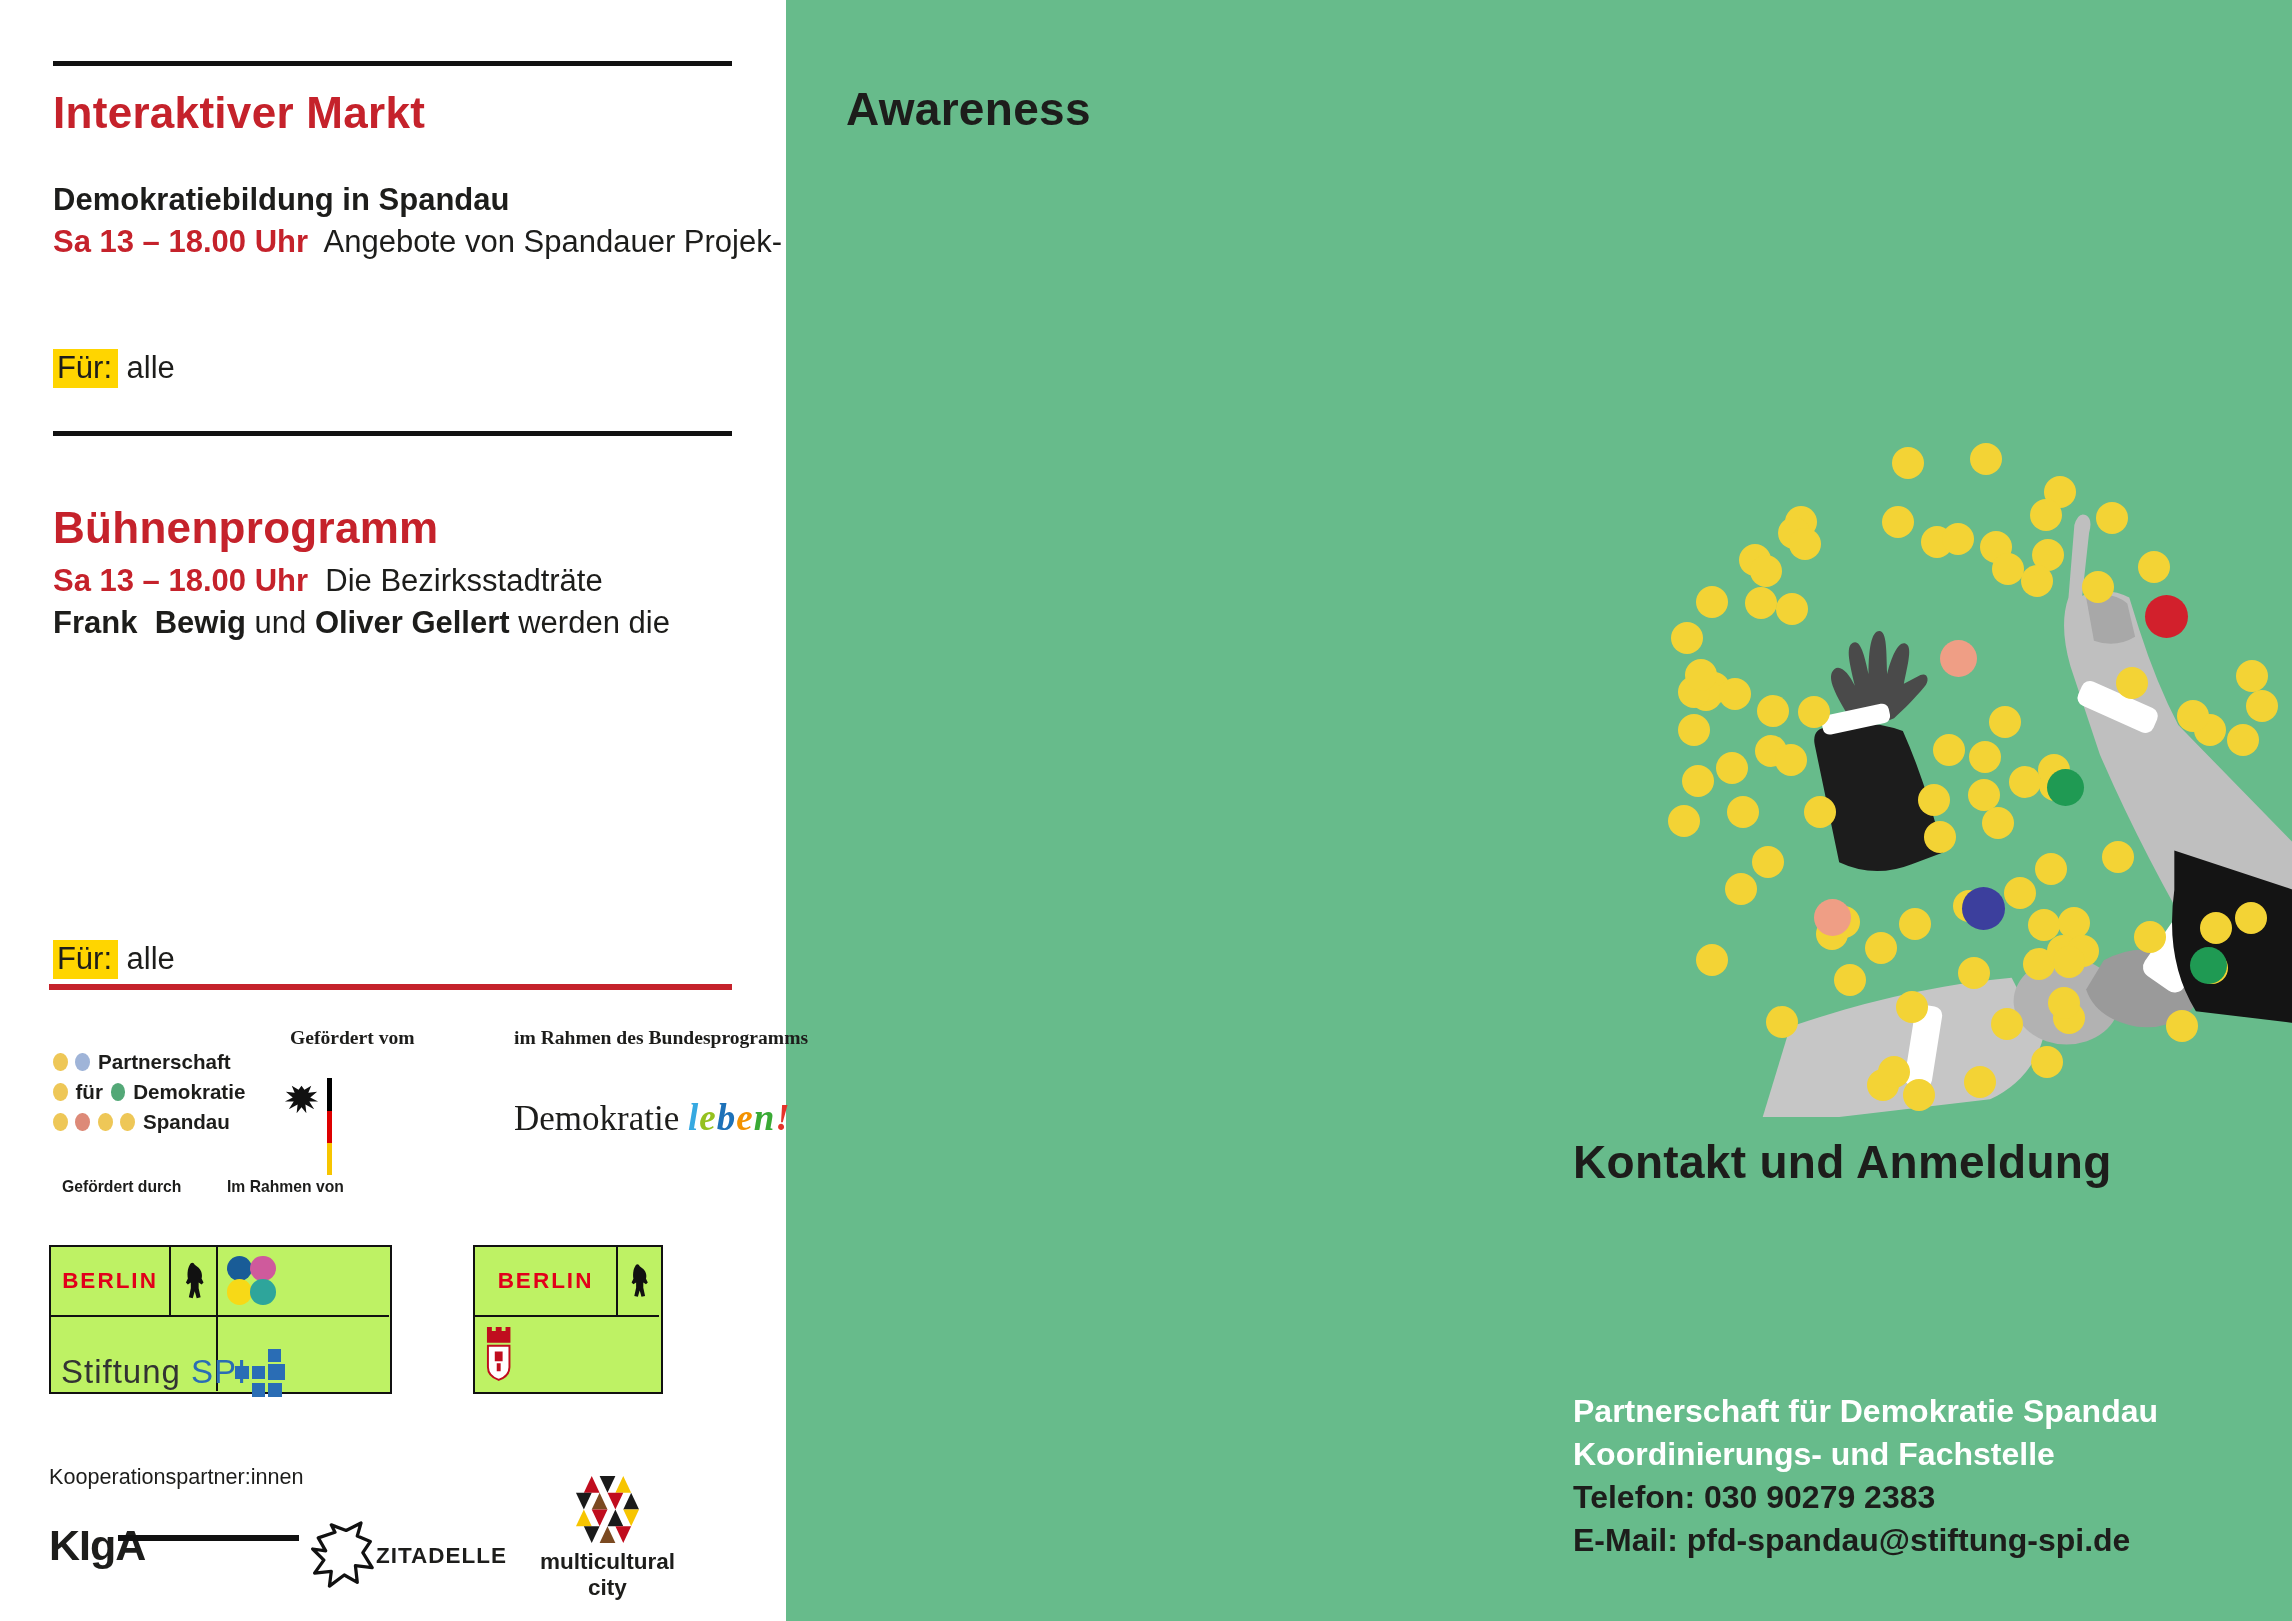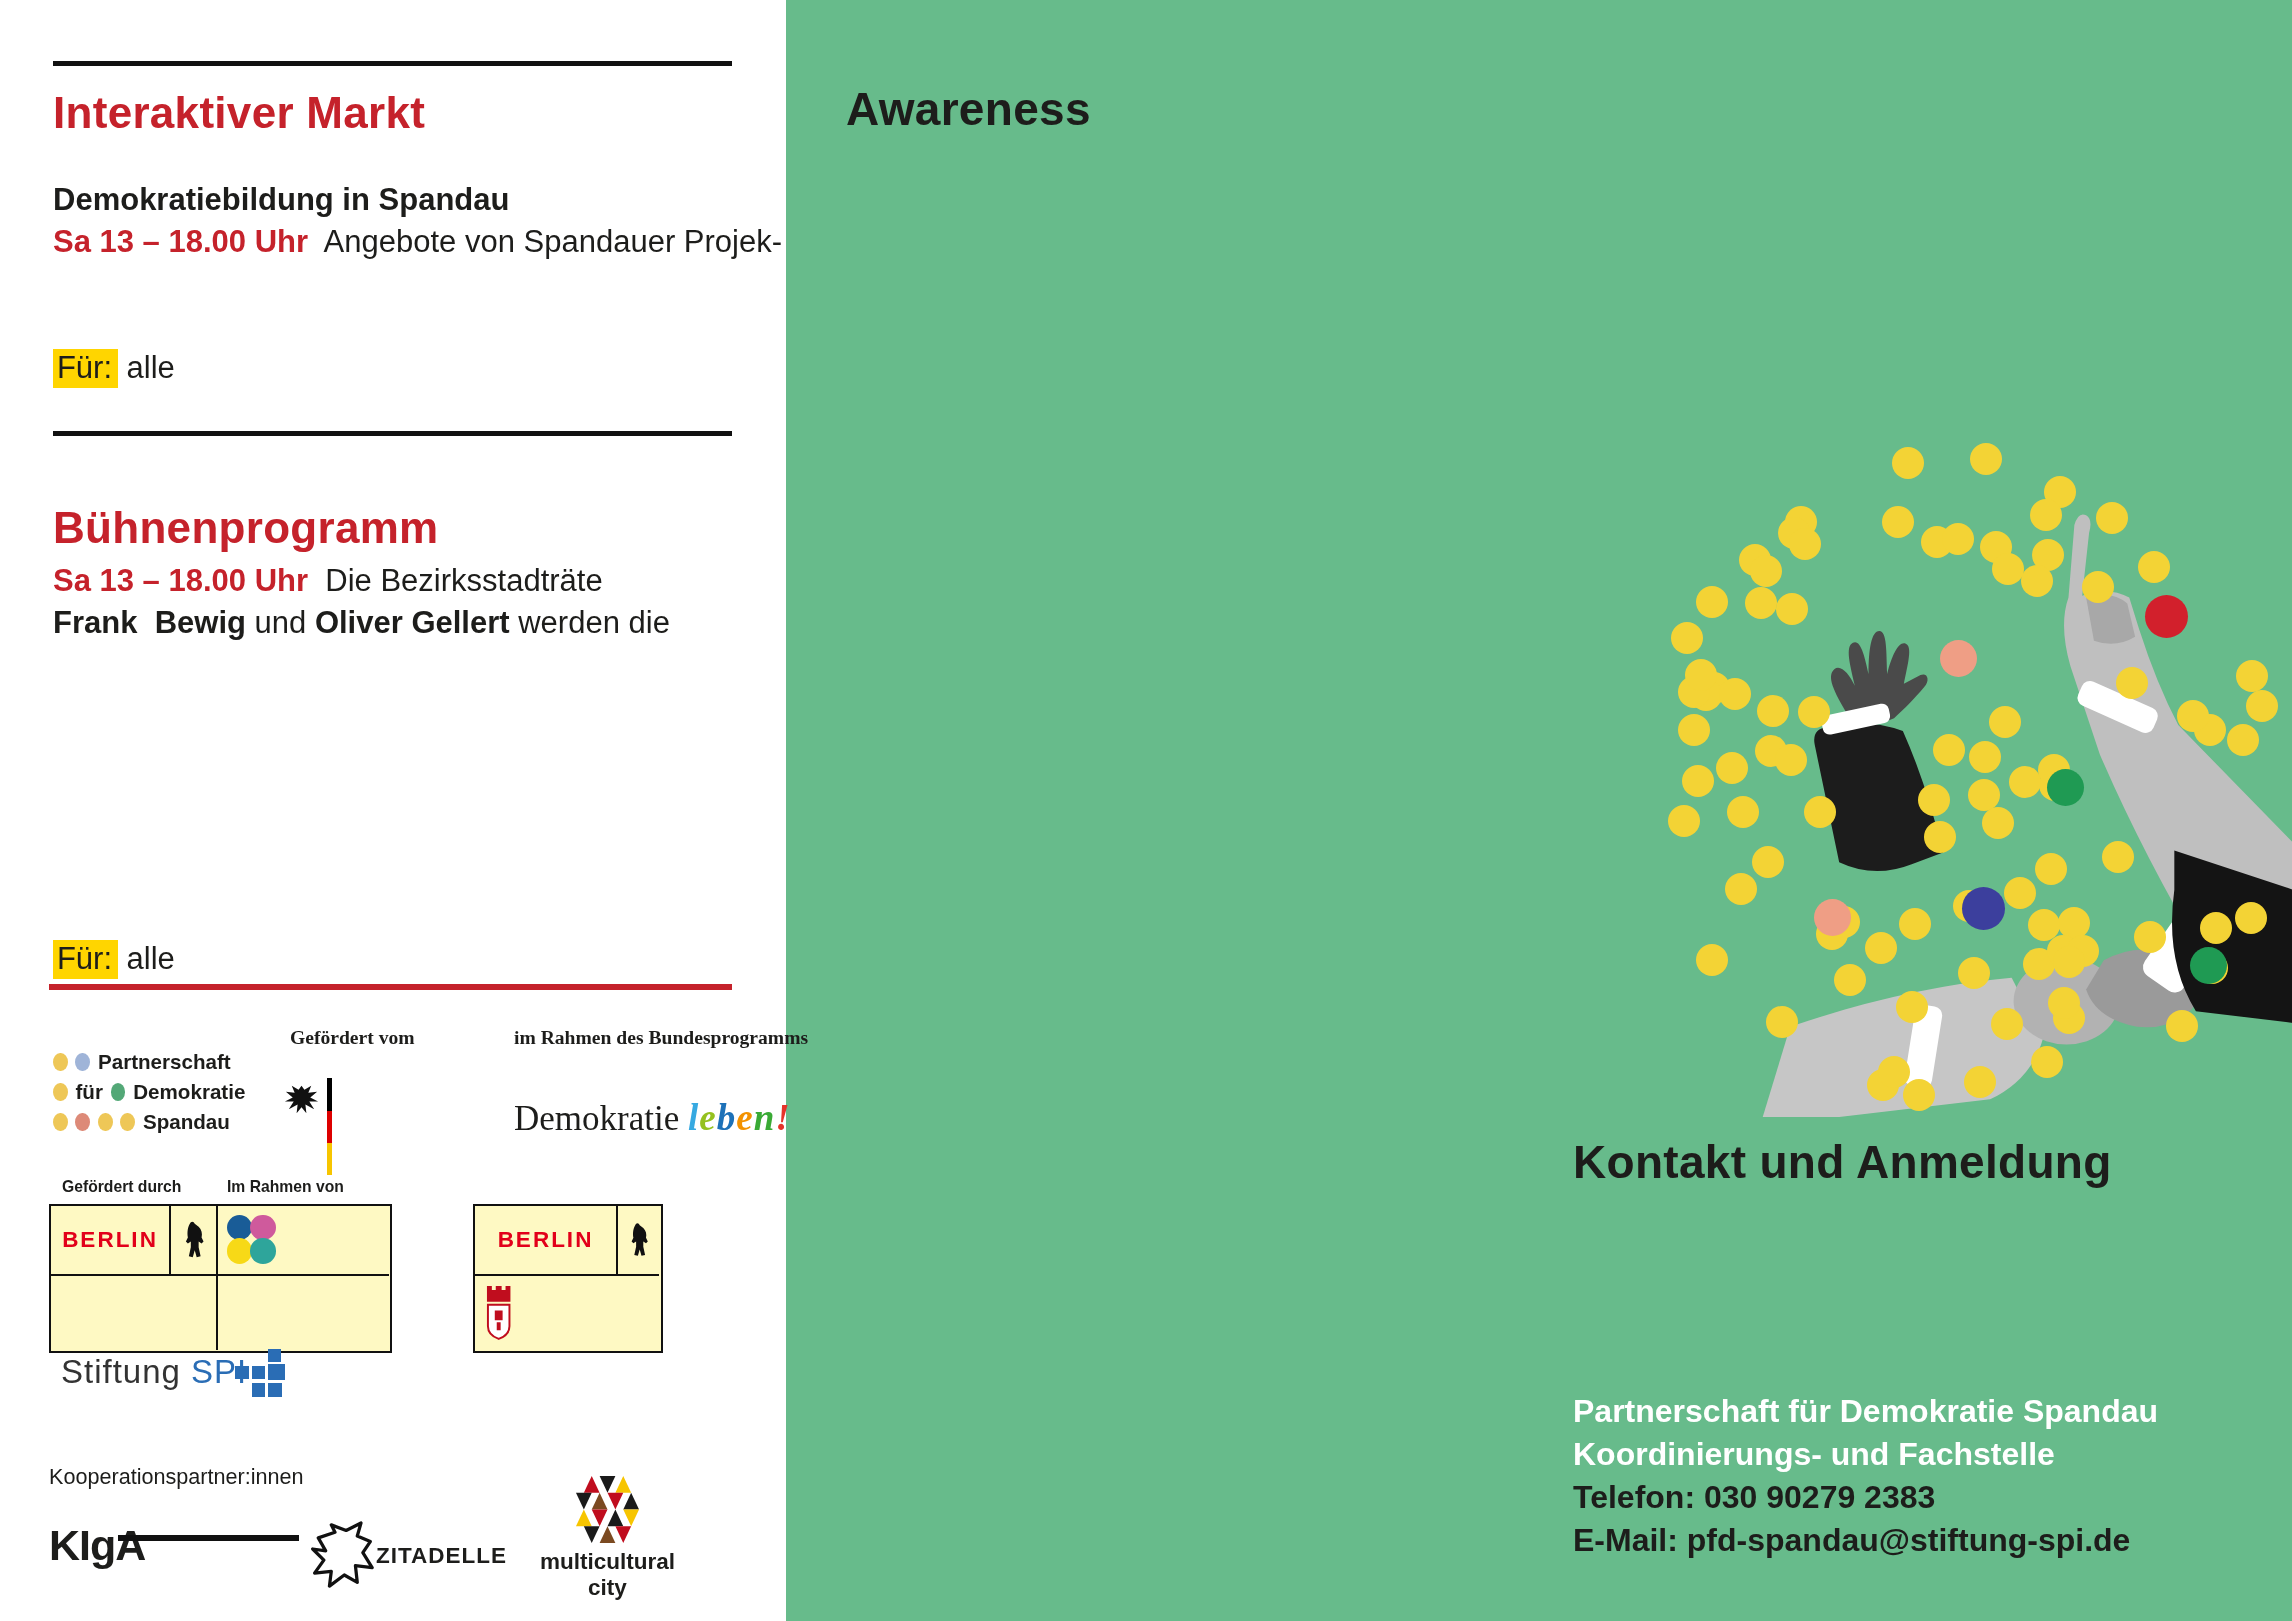--- a/index.html
+++ b/index.html
@@ -25,21 +25,21 @@
   .seg-r{color:var(--red);}
   .seg-w{color:#ffffff;}
   .seg-h{background:var(--hl);padding:1px 5.9px 2.9px 3.9px;}
   .contact-line{font-size:32px;line-height:43px;font-weight:700;white-space:pre;}
   
   .pfd-row{display:flex;align-items:center;gap:7.8px;height:30px;font-size:20.6px;font-weight:700;}
   .pfd-dot{display:inline-block;width:14.7px;height:18.6px;border-radius:50%;}
   .slab{position:absolute;font-family:"Liberation Serif",serif;font-weight:700;font-size:19.6px;}
   .ministry-text{font-size:16.7px;line-height:20px;white-space:pre;}
   .smalllabel{position:absolute;font-size:15.7px;font-weight:700;}
-  .lockbox{position:absolute;border:2.9px solid #111;background:#fef9c3;display:grid;}
+  .lockbox{position:absolute;border:2.9px solid #111;background:#bef264;display:grid;margin-top:41px;}
   .berlin-word{font-size:22.5px;font-weight:800;letter-spacing:2px;color:var(--berlin-red);}
   .cell{display:flex;align-items:center;}
   .tinybold{font-size:12.3px;line-height:15px;font-weight:700;white-space:pre;}
   .dvr-word{font-size:16.7px;line-height:18.6px;font-weight:800;white-space:pre;letter-spacing:0.3px;}
   .bez-text{font-size:13.7px;line-height:17px;white-space:pre;}
   .spi-sq{position:absolute;background:var(--spi-blue);}
   .dot{position:absolute;border-radius:50%;}
   .kiga-word{font-size:43px;font-weight:800;letter-spacing:-1px;}
   .kiga-lines{font-size:10.3px;line-height:12.7px;font-weight:700;white-space:pre;letter-spacing:0.4px;}
   .zit-word{font-size:22.5px;font-weight:800;letter-spacing:1px;}

